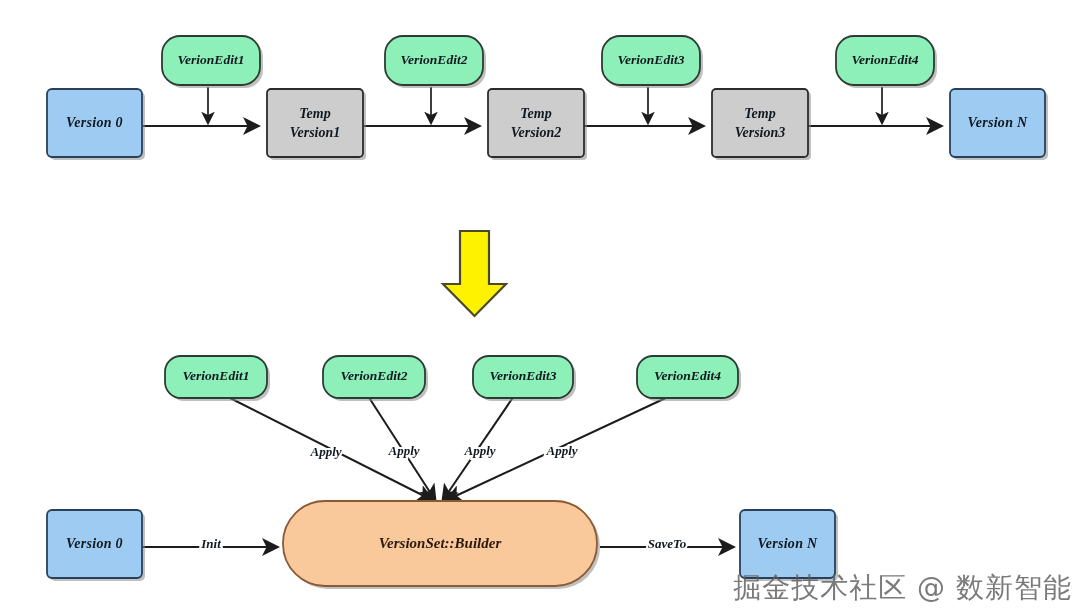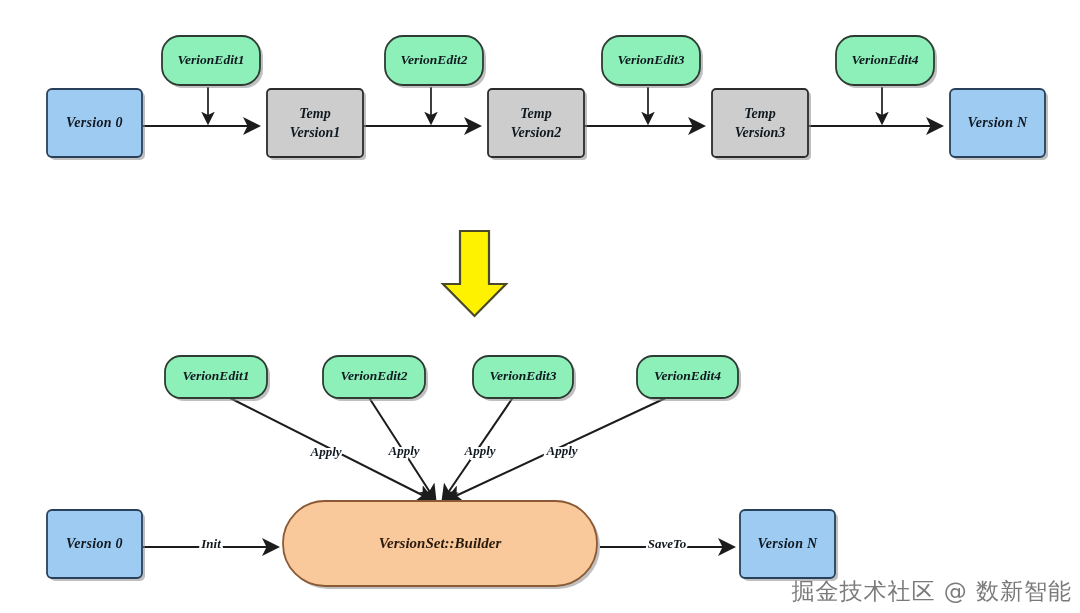--- a/index.html
+++ b/index.html
@@ -78,21 +78,21 @@
     fill: #FFF200;
     stroke: #4a4a28;
     stroke-width: 2.2;
     stroke-linejoin: miter;
   }
   .watermark {
     position: absolute;
     right: 8px;
     bottom: 6px;
     font-family: "DejaVu Sans", "Liberation Sans", sans-serif;
-    font-size: 23px;
+    font-size: 28px;
     color: #5e5e5e;
     opacity: 0.82;
     letter-spacing: 1px;
     white-space: nowrap;
     pointer-events: none;
     margin-left: 26px;
   }
 </style>
 </head>
 <body>

